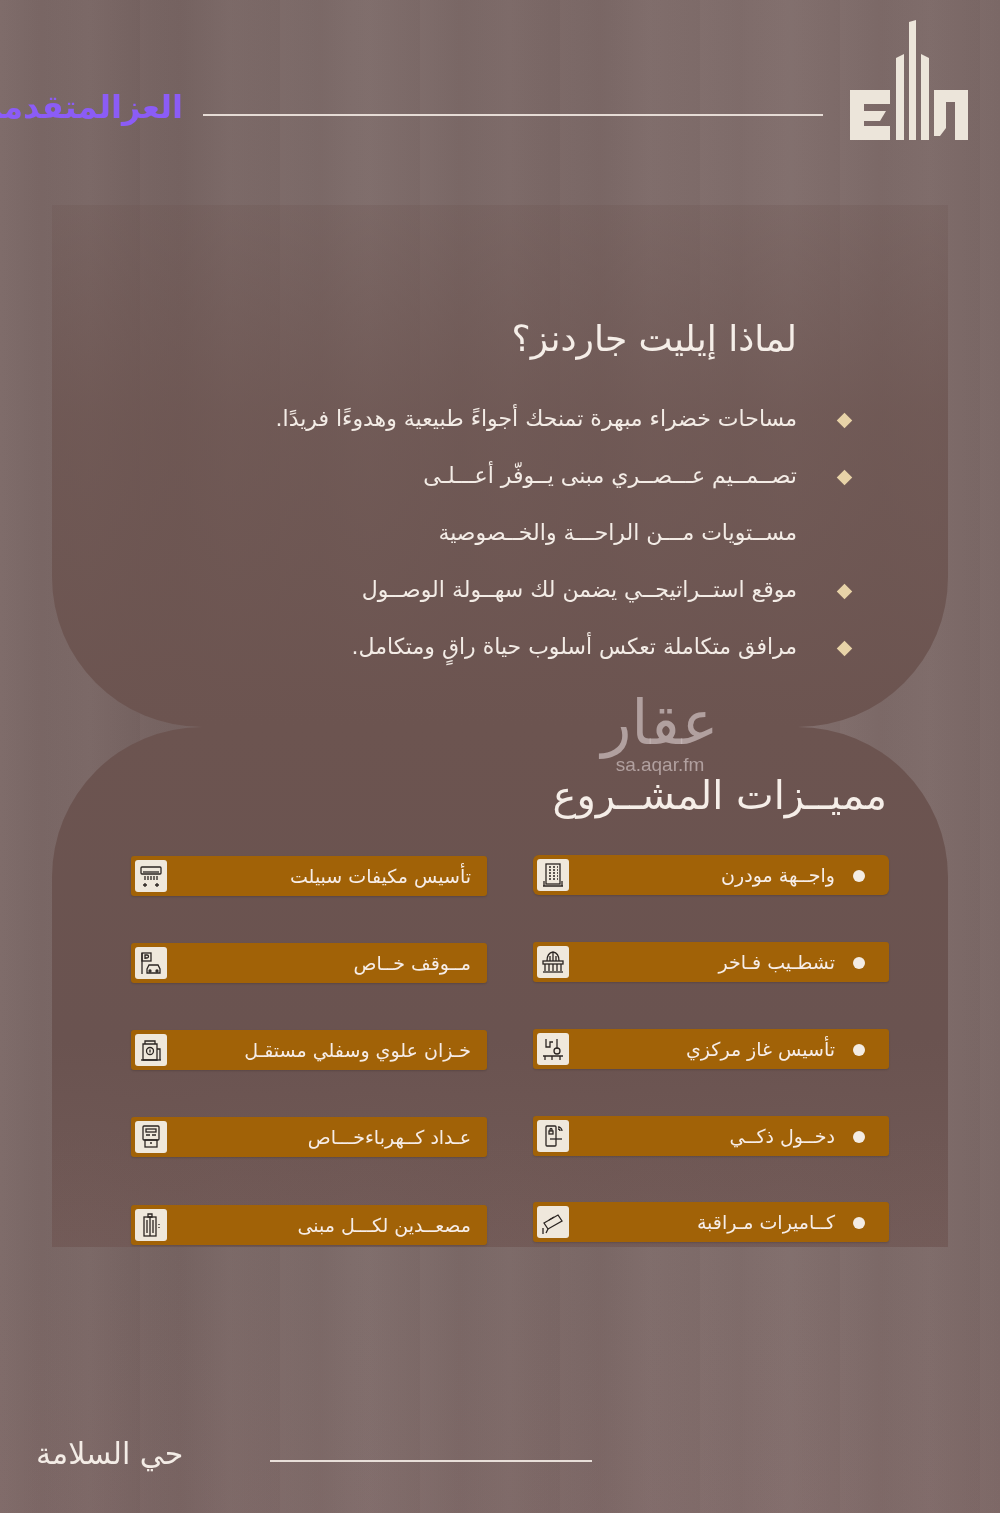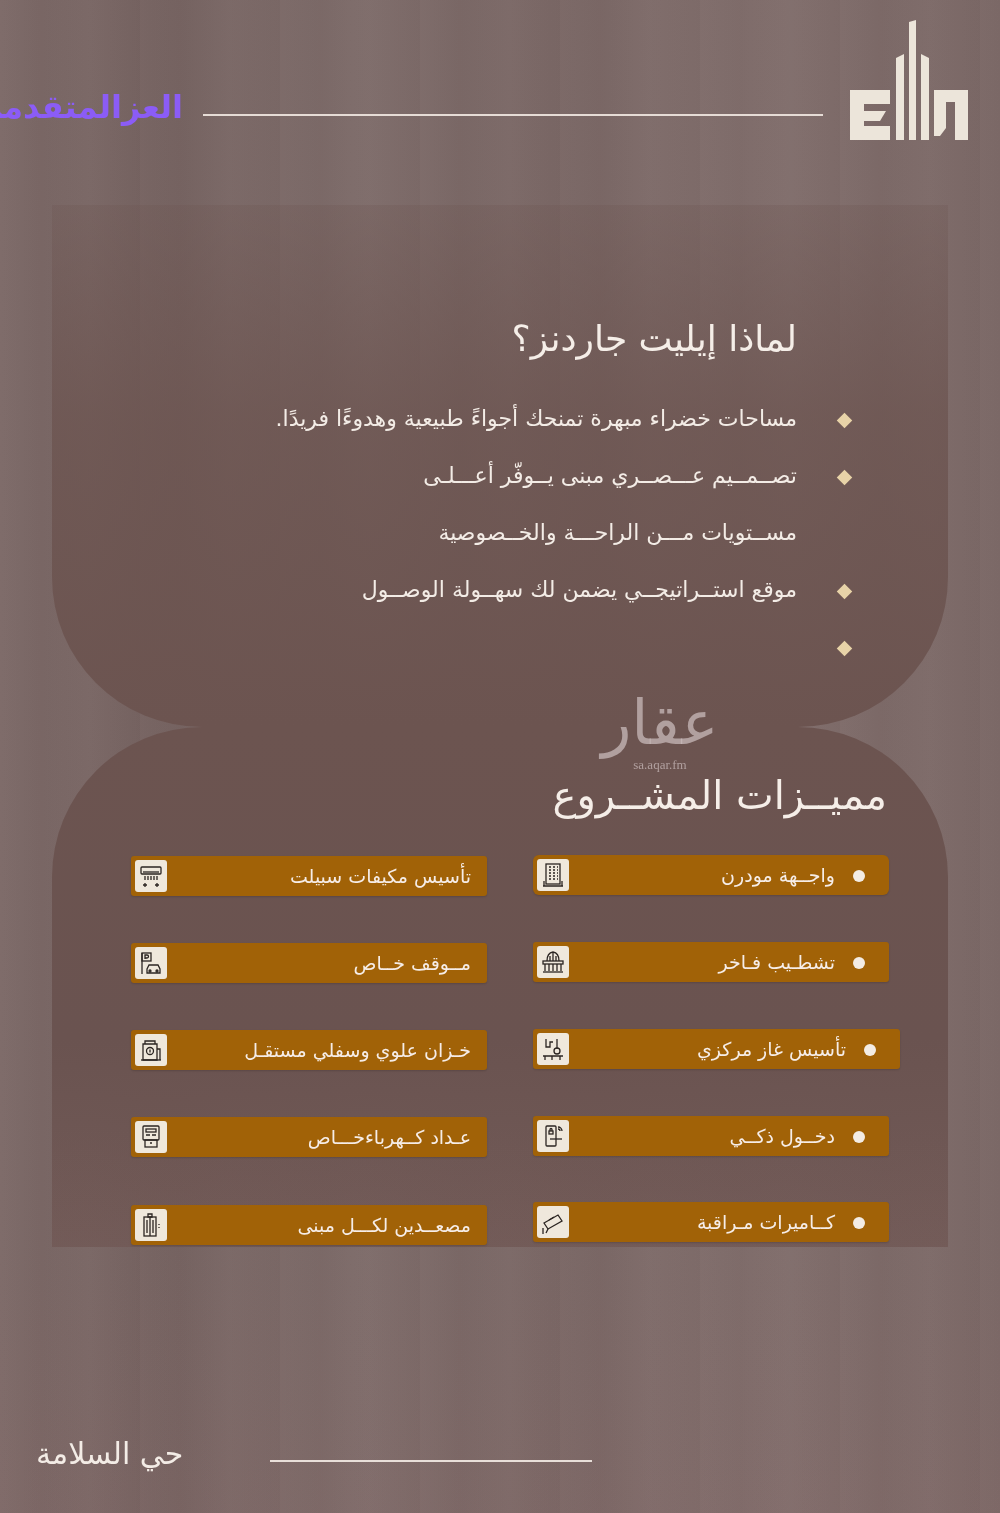--- a/index.html
+++ b/index.html
@@ -54,21 +54,21 @@
     .why-item .diamond {
       position: absolute; right: 0; top: 50%; width: 11px; height: 11px; margin-top: -4px;
       background: #e8d3a8; transform: rotate(45deg);
     }
     .why-item .txt { margin-right: 53px; font-size: 22px; color: #f3ece6; white-space: nowrap; letter-spacing: 0.3px; }
     .why-item.cont .txt { margin-right: 53px; }
 
     
     .wm { position: absolute; left: 580px; top: 688px; width: 160px; text-align: center; color: rgba(200,185,185,0.75); }
     .wm-ar { font-size: 62px; line-height: 70px; font-weight: normal; direction: rtl; }
-    .wm-url { font-family: Liberation Serif, serif; font-size: 13px; line-height: 18px; margin-top: -2px; }
+    .wm-url { font-family: Liberation Sans, sans-serif; font-size: 19px; line-height: 18px; margin-top: -2px; }
 
     
     .features-title {
       position: absolute; right: 113px; top: 772px;
       font-size: 40px; color: #f5eee8; direction: rtl; white-space: nowrap; font-weight: normal;
     }
     .feat {
       position: absolute; width: 356px; height: 40px;
       background: #a16207; border-radius: 3px;
       box-shadow: 0 1px 2px rgba(0,0,0,0.15);
@@ -136,20 +136,21 @@
   </li>
   <li class="why-item cont">
     <span class="txt">مســتويات مـــن الراحـــة والخــصوصية</span>
   </li>
   <li class="why-item">
     <span class="diamond"></span>
     <span class="txt">موقع استــراتيجــي يضمن لك سهــولة الوصــول</span>
   </li>
   <li class="why-item">
     <span class="diamond"></span>
+    <span class="txt">مرافق متكاملة تعكس أسلوب حياة راقٍ ومتكامل.</span>
   </li>
 </ul>
 
 <div class="wm">
   <div class="wm-ar">عقار</div>
   <div class="wm-url">sa.aqar.fm</div>
 </div>
 
 <h2 class="features-title" style="margin:0;">مميــزات المشــروع</h2>
 
@@ -174,21 +175,21 @@
           <path d="M10 12V7M13 12V4M16 12V7"></path>
           <rect x="3" y="12" width="20" height="3"></rect>
           <path d="M5 15v7M9 15v7M13 15v7M17 15v7M21 15v7"></path>
           <path d="M3 23h20"></path>
         </g>
       </svg>
   </span>
   <span class="dot"></span>
   <span class="lbl">تشطـيب فـاخر</span>
 </div>
-<div class="feat rightcol" style="left:533px; top:1029px;padding-left:11px;">
+<div class="feat rightcol" style="left:533px; top:1029px;">
   <span class="ic">
     <svg viewBox="0 0 26 26">
         <g fill="none" stroke="#2b2522" stroke-width="1.3">
           <path d="M6 3v8h4v-5h3"></path>
           <path d="M17 3v10"></path>
           <circle cx="17" cy="15" r="3"></circle>
           <path d="M3 20h20M5 20v4M12 20v4M20 20v4"></path>
         </g>
       </svg>
   </span>

